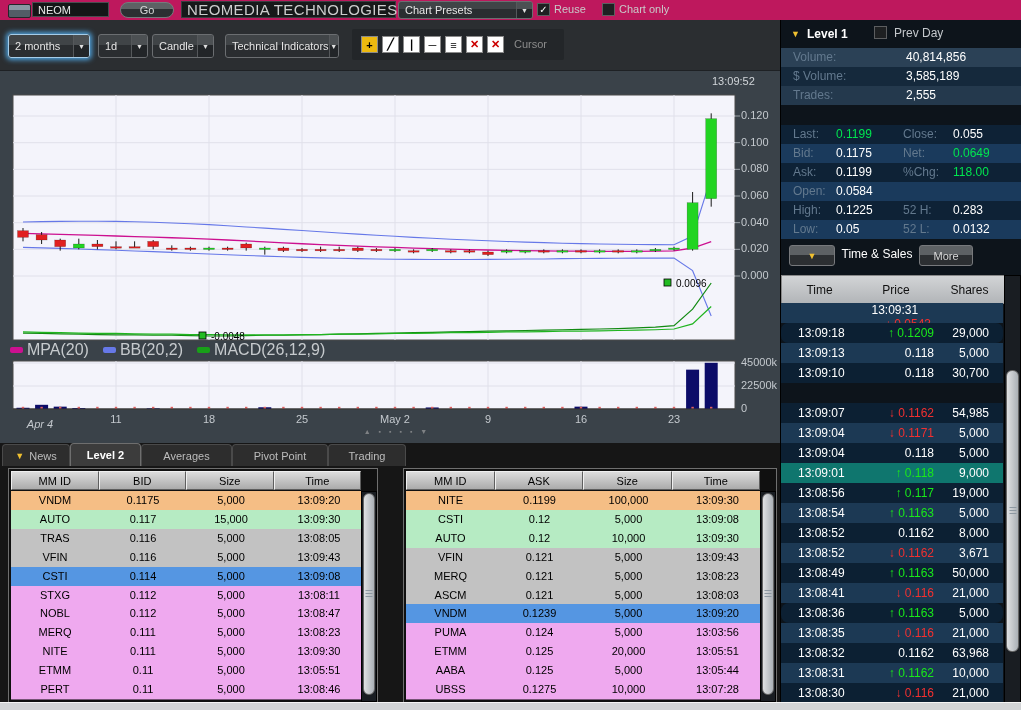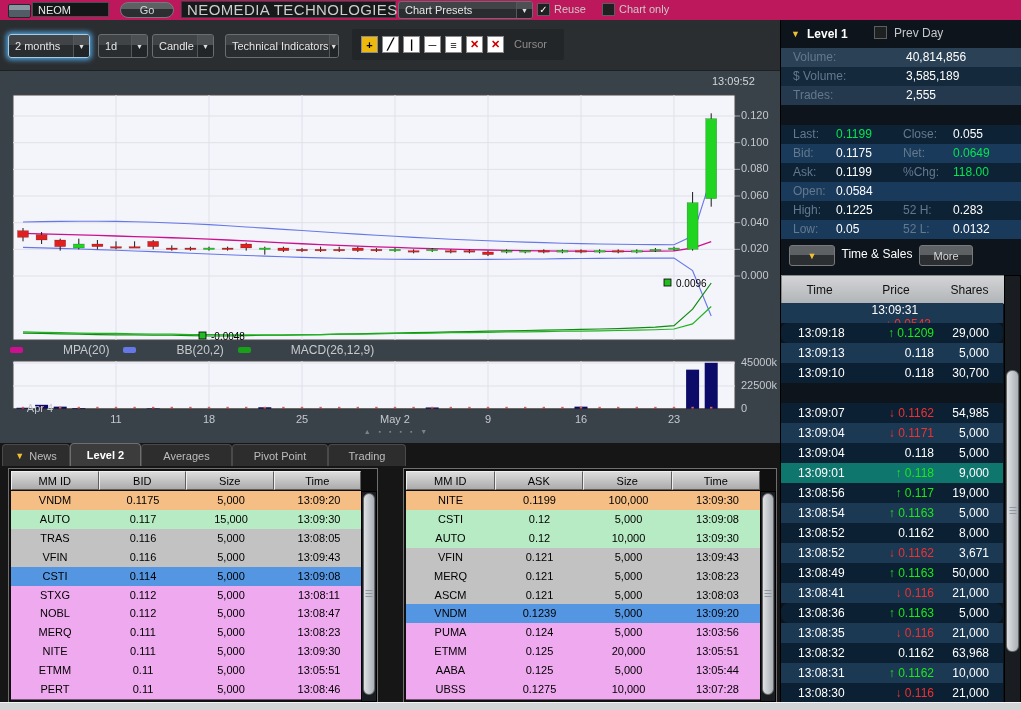--- a/index.html
+++ b/index.html
@@ -34,21 +34,21 @@
   .ticon{position:absolute;top:7px;width:15px;height:15px;border:1px solid #8a8a8a;font-size:11px;font-weight:bold;
          display:flex;align-items:center;justify-content:center;}
   .cursor-lbl{position:absolute;left:514px;top:18px;color:#8b8b8b;font-size:11px;}
   
   .chart-canvas{position:absolute;left:0;top:50px;width:780px;height:373px;}
   .tstamp{position:absolute;top:5px;left:712px;color:#d2d6da;font-size:11px;}
   .axlab{position:absolute;color:#c4c9ce;font-size:11px;white-space:nowrap;}
   .xlab{transform:translateX(-50%);}
   .legend{position:absolute;left:10px;top:272px;display:flex;gap:14px;align-items:center;height:15px;}
   .legend .sw{width:13px;height:6px;border-radius:2px;display:inline-block;margin-right:4px;}
-  .legend .li{color:#c6cacd;font-size:12px;display:flex;align-items:center;gap:36px;}
+  .legend .li{color:#c6cacd;font-size:16px;display:flex;align-items:center;}
   .pager{position:absolute;left:352px;top:358px;width:90px;text-align:center;color:#7e8184;font-size:7px;letter-spacing:3px;}
   
   .rpanel{position:absolute;left:780px;top:20px;width:241px;height:690px;background:#0d141b;border-left:1px solid #000;}
   .tri-y{color:#f0c030;font-size:9px;}
   .l1title{color:#fff;font-size:12px;font-weight:bold;}
   .l1row{position:absolute;left:0;width:241px;height:19px;line-height:19px;font-size:12px;}
   .l1row .lab{position:absolute;left:12px;color:#63798e;}
   .l1row .val{position:absolute;left:125px;color:#fff;}
   .qrow{position:absolute;left:0;width:241px;height:19px;line-height:19px;font-size:12px;}
   .qrow .l1{position:absolute;left:12px;color:#63798e;}
@@ -322,21 +322,21 @@
         <span class="axlab" style="left: 741px; top: 39px;">0.120</span>
         <span class="axlab" style="left: 741px; top: 65.6667px;">0.100</span>
         <span class="axlab" style="left: 741px; top: 92.3334px;">0.080</span>
         <span class="axlab" style="left: 741px; top: 119px;">0.060</span>
         <span class="axlab" style="left: 741px; top: 145.667px;">0.040</span>
         <span class="axlab" style="left: 741px; top: 172.333px;">0.020</span>
         <span class="axlab" style="left: 741px; top: 199px;">0.000</span>
         <span class="axlab" style="left: 741px; top: 286px;">45000k</span>
         <span class="axlab" style="left: 741px; top: 309px;">22500k</span>
         <span class="axlab" style="left: 741px; top: 332px;">0</span>
-        <span class="axlab xlab" style="left: 40px; top: 332px;">Apr 4</span>
+        <span class="axlab xlab" style="left: 40px; top: 348px; font-style: italic;">Apr 4</span>
         <span class="axlab xlab" style="left: 116px; top: 343px;">11</span>
         <span class="axlab xlab" style="left: 209px; top: 343px;">18</span>
         <span class="axlab xlab" style="left: 302px; top: 343px;">25</span>
         <span class="axlab xlab" style="left: 395px; top: 343px;">May 2</span>
         <span class="axlab xlab" style="left: 488px; top: 343px;">9</span>
         <span class="axlab xlab" style="left: 581px; top: 343px;">16</span>
         <span class="axlab xlab" style="left: 674px; top: 343px;">23</span>
       </div>
   </div>
 

